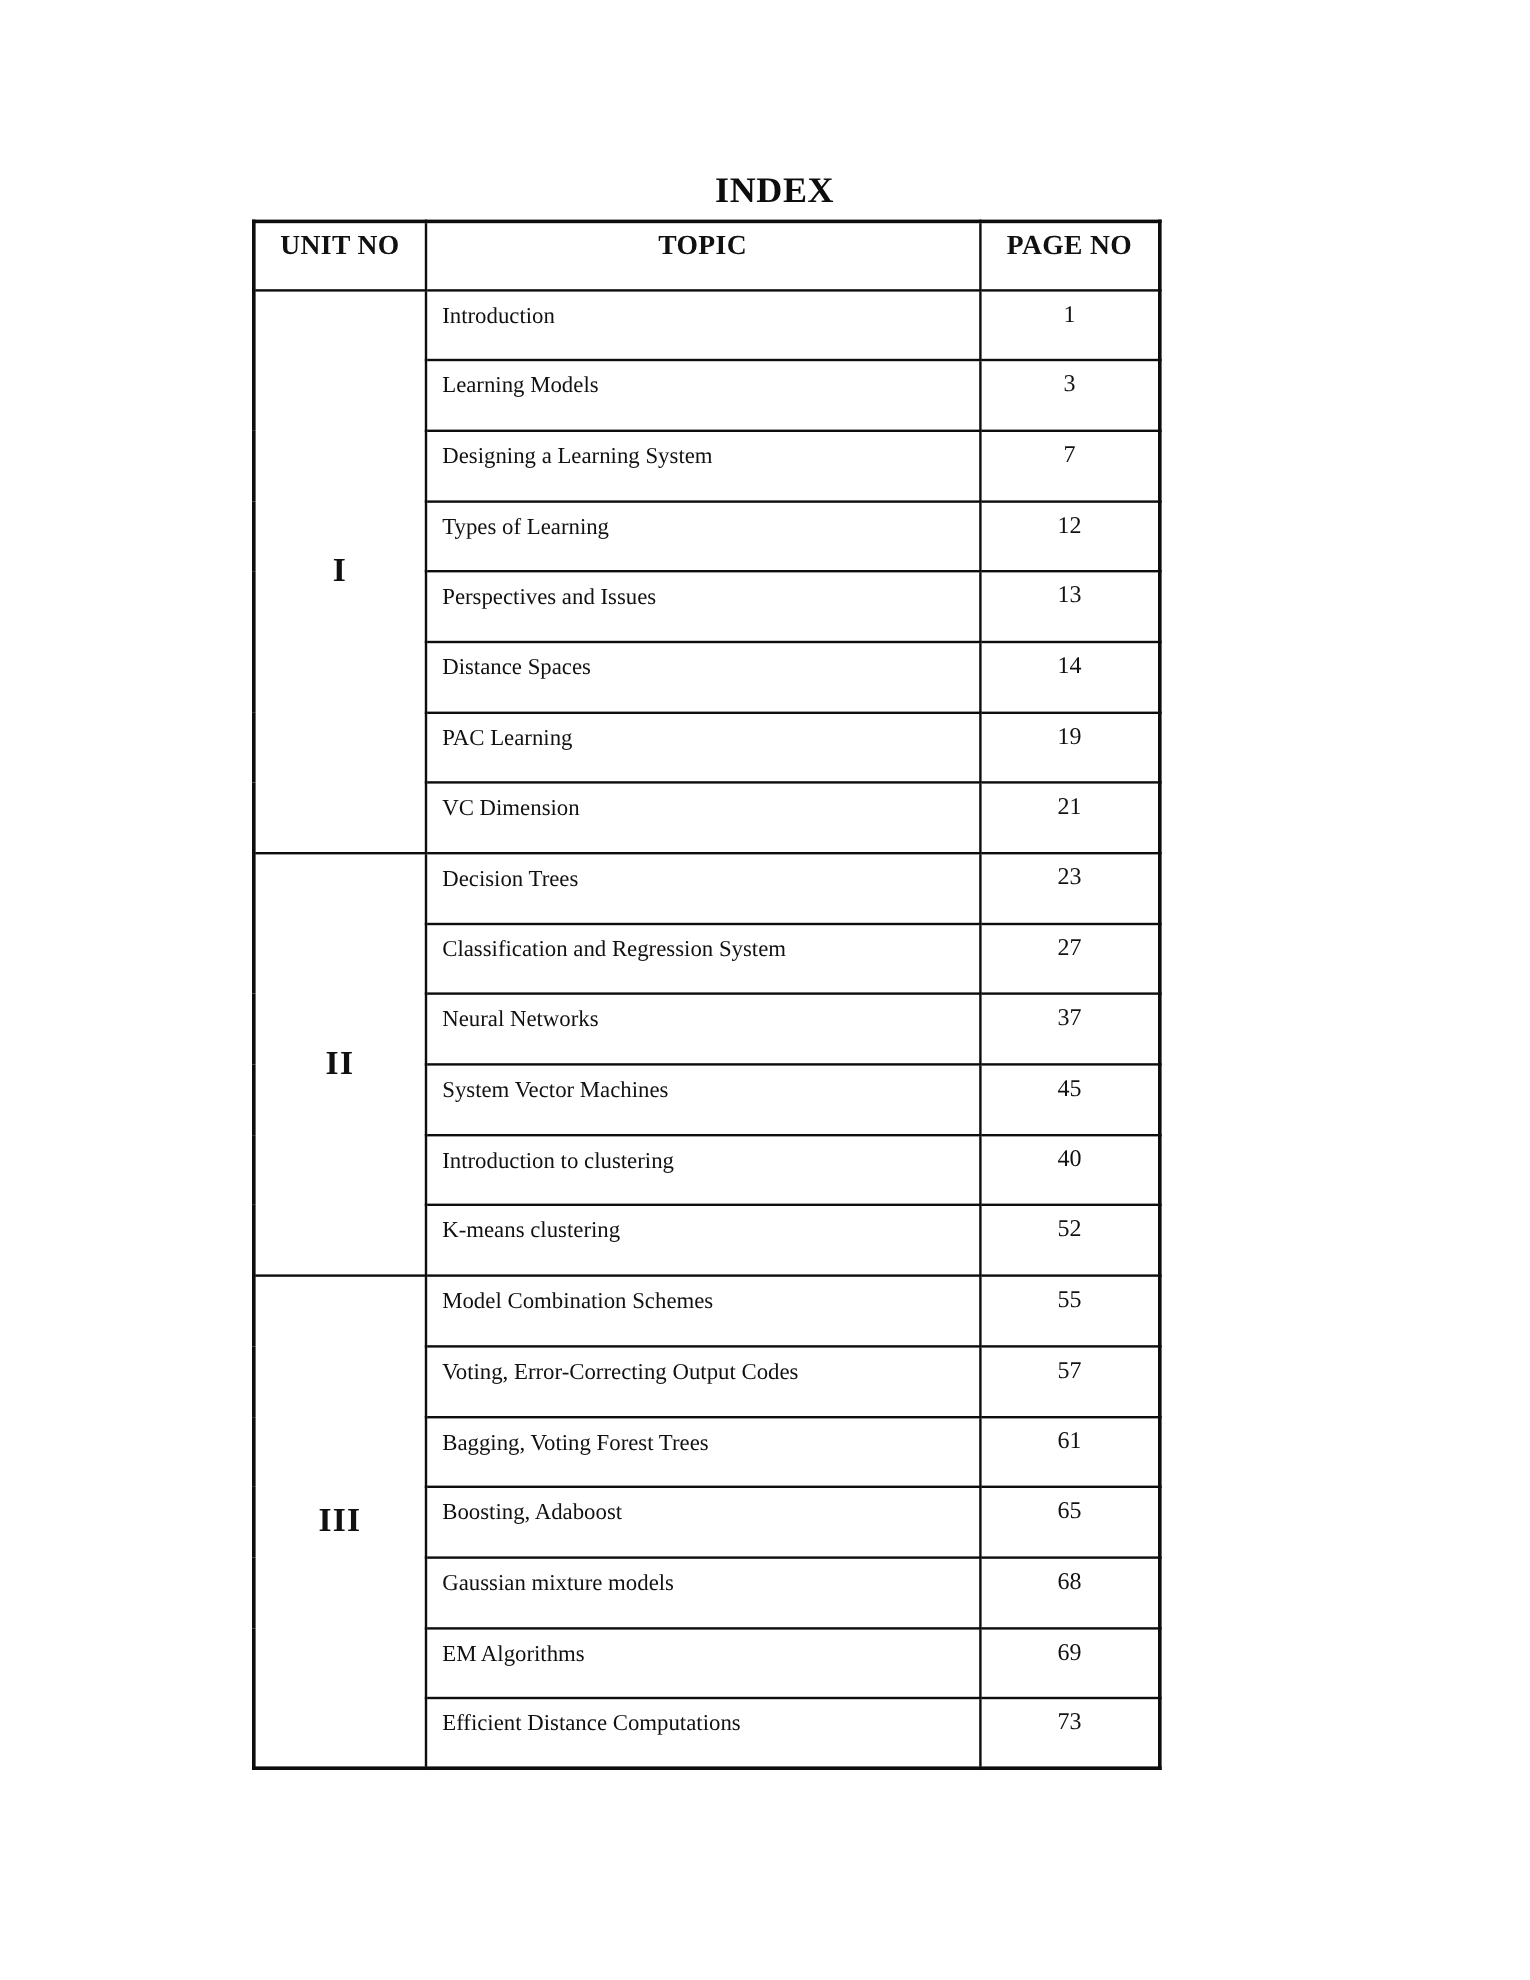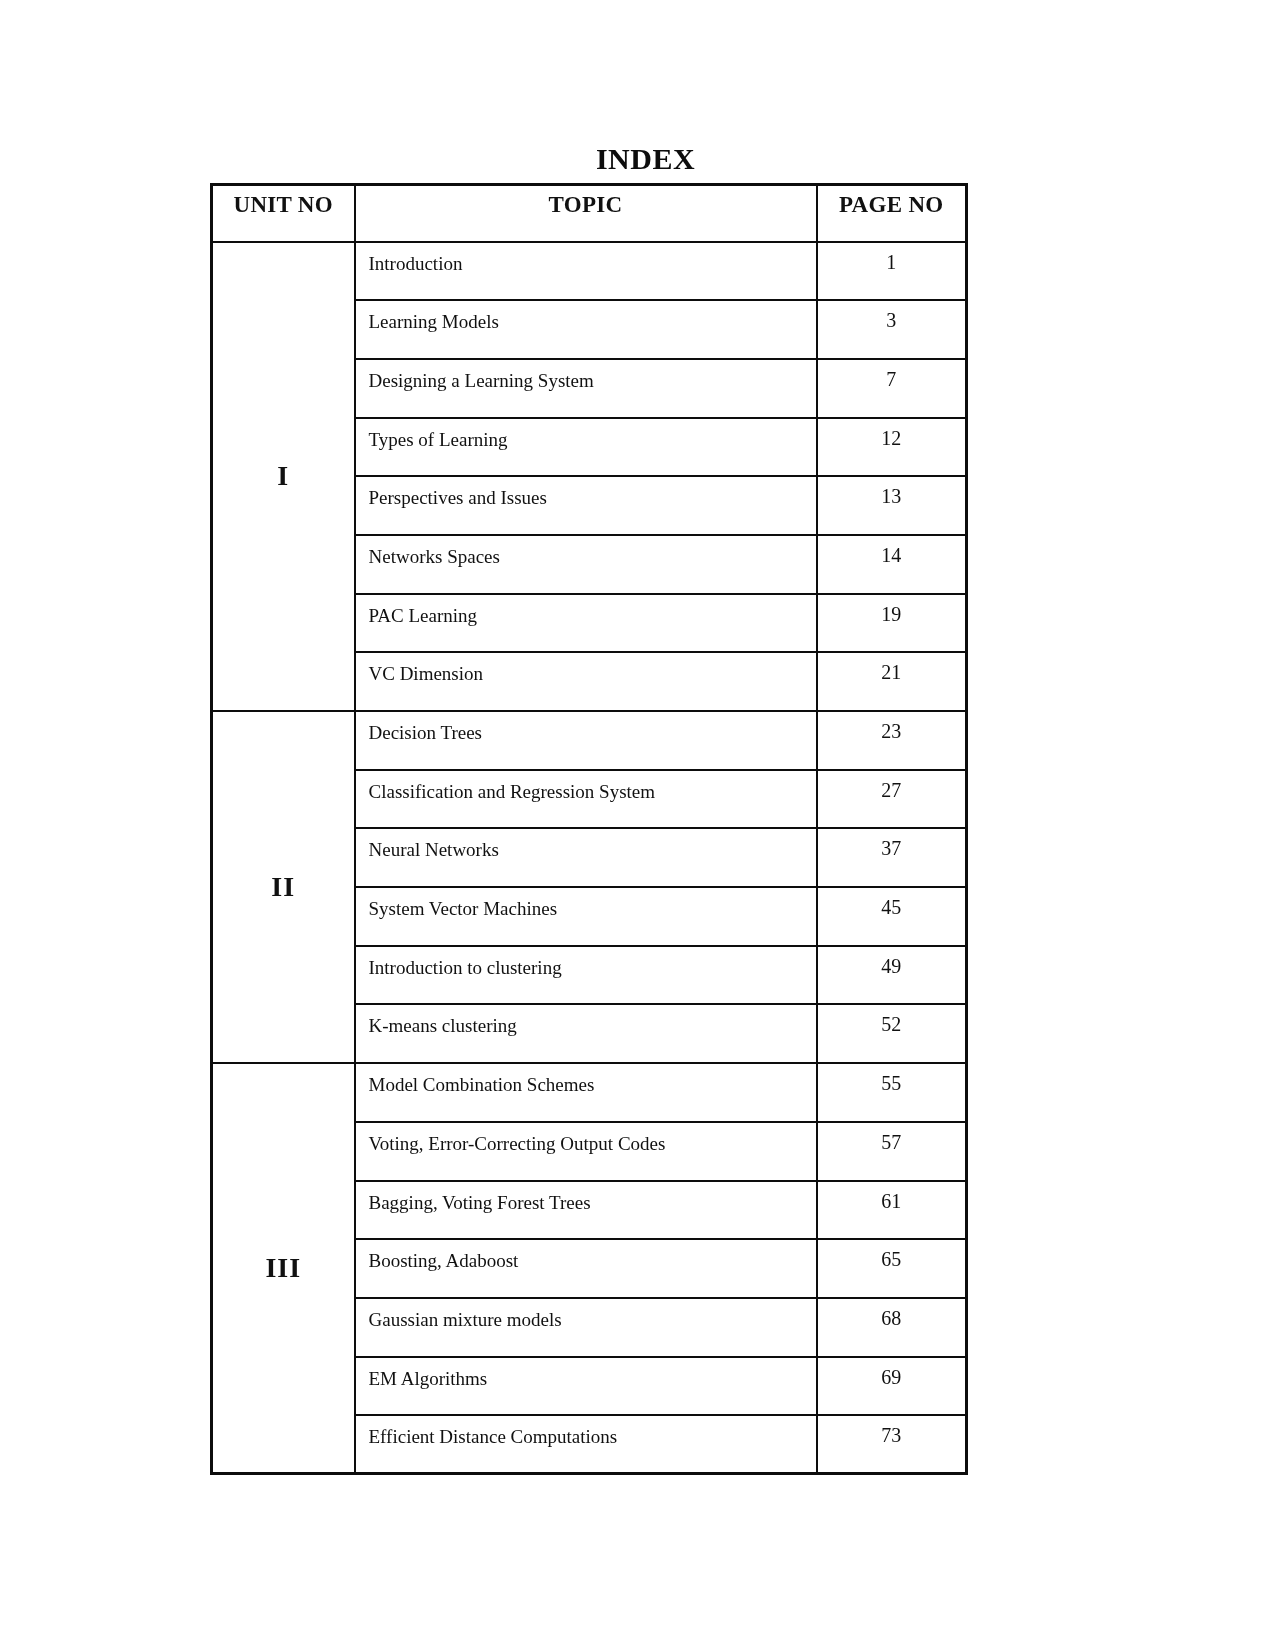--- a/index.html
+++ b/index.html
@@ -109,21 +109,21 @@
       </tr>
       <tr>
         <td class="topic-cell">Types of Learning</td>
         <td class="page-cell">12</td>
       </tr>
       <tr>
         <td class="topic-cell">Perspectives and Issues</td>
         <td class="page-cell">13</td>
       </tr>
       <tr>
-        <td class="topic-cell">Networks Spaces</td>
+        <td class="topic-cell">Distance Spaces</td>
         <td class="page-cell">14</td>
       </tr>
       <tr>
         <td class="topic-cell">PAC Learning</td>
         <td class="page-cell">19</td>
       </tr>
       <tr>
         <td class="topic-cell">VC Dimension</td>
         <td class="page-cell">21</td>
       </tr>
@@ -140,21 +140,21 @@
       <tr>
         <td class="topic-cell">Neural Networks</td>
         <td class="page-cell">37</td>
       </tr>
       <tr>
         <td class="topic-cell">System Vector Machines</td>
         <td class="page-cell">45</td>
       </tr>
       <tr>
         <td class="topic-cell">Introduction to clustering</td>
-        <td class="page-cell">49</td>
+        <td class="page-cell">40</td>
       </tr>
       <tr>
         <td class="topic-cell">K-means clustering</td>
         <td class="page-cell">52</td>
       </tr>
 
       <tr>
         <td class="unit-cell" rowspan="7">III</td>
         <td class="topic-cell">Model Combination Schemes</td>
         <td class="page-cell">55</td>

